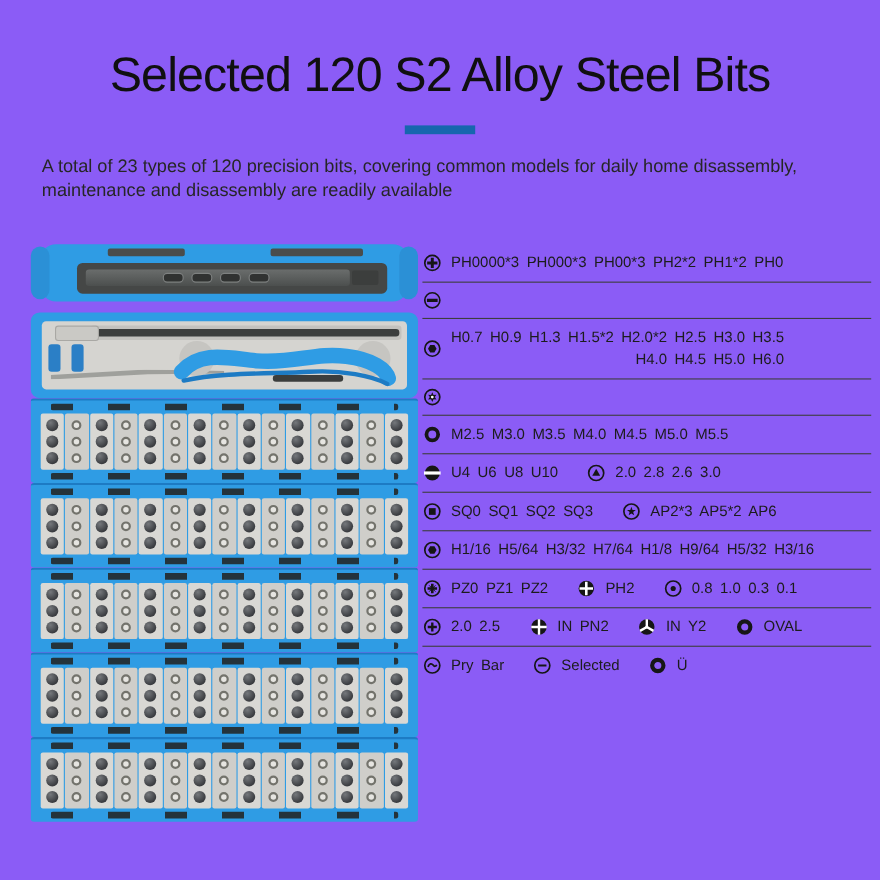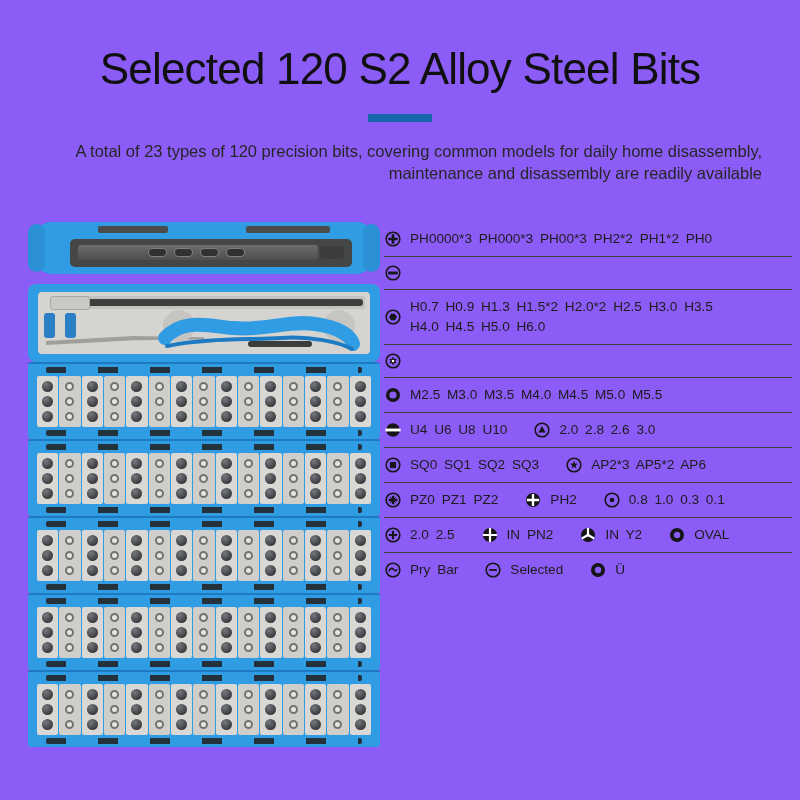--- a/index.html
+++ b/index.html
@@ -5,21 +5,21 @@
   html,body{margin:0;padding:0;background:#fff;}
   .page{position:relative;width:800px;height:800px;background:#8b5cf6;overflow:hidden;
         font-family:"Liberation Sans",sans-serif;color:#1b1b1b;}
 
   
   .title{position:absolute;top:44px;left:0;right:0;text-align:center;margin:0;
          font-size:44px;font-weight:500;letter-spacing:-0.8px;color:#101010;}
   .title-bar{position:absolute;top:114px;left:50%;transform:translateX(-50%);
              width:64px;height:8px;background:var(--underline,#1766ae);}
   .subtitle{position:absolute;top:140px;left:50%;transform:translateX(-50%);
-            width:724px;margin:0;text-align:right;font-size:16.5px;line-height:1.35;color:#262626;}
+            width:724px;margin:0;text-align:left;font-size:16.5px;line-height:1.35;color:#262626;}
 
   
   .product{position:absolute;left:28px;top:222px;width:352px;height:525px;}
   .pen-case{position:absolute;left:8px;top:0;width:336px;height:52px;
             background:var(--blue,#2f9ce4);border-radius:15px;}
   .pen-cap{position:absolute;top:2px;width:17px;height:48px;background:#2b90d6;border-radius:9px;}
   .pen-cap.left{left:-8px}.pen-cap.right{right:-8px}
   .pen-topslot{position:absolute;top:4px;height:7px;background:#4a4c4b;border-radius:2px;}
   .pen-topslot.a{left:62px;width:70px}.pen-topslot.b{right:42px;width:84px}
   .pen-slot{position:absolute;left:34px;right:20px;top:17px;height:28px;background:#454746;border-radius:5px;}
@@ -51,21 +51,21 @@
   .strip{flex:1;border-radius:2px;background:#d9d8d4;display:flex;flex-direction:column;
          justify-content:space-around;align-items:center;padding:3px 0;}
   .strip.alt{background:#cfceca;}
   .bd{display:block;width:11px;height:11px;border-radius:50%;
       background:radial-gradient(circle at 35% 30%,#75787c,#3a3c40 70%);}
   .lr{display:block;width:9px;height:9px;border-radius:50%;border:2px solid #73736c;
       box-sizing:border-box;background:#e6e5e1;}
 
   
   .specs{position:absolute;left:384px;top:222px;width:408px;}
-  .spec-row{display:flex;align-items:center;gap:26px;padding:7px 0;border-bottom:1.6px solid #3e3e3e;}
+  .spec-row{display:flex;align-items:center;gap:26px;padding:7px 0;border-bottom:1.6px solid #3e3e3e;text-align:right;}
   .spec-row:last-child{border-bottom:none;}
   .spec-group{display:flex;align-items:center;gap:8px;min-width:0;}
   .spec-row > .spec-group:only-child{flex:1;}
   .spec-icon{flex:0 0 auto;display:flex;align-items:center;}
   .spec-text{font-size:13.6px;line-height:20px;word-spacing:3px;white-space:pre-line;color:#1c1c1c;}
 </style>
 </head>
 <body>
 
 <div class="page">
@@ -625,20 +625,31 @@
             </svg>
           </span>
           <span class="spec-text">AP2*3 AP5*2 AP6</span>
         </span>
       </div>
       <div class="spec-row">
         <span class="spec-group">
           <span class="spec-icon">
             <svg viewBox="0 0 20 20" width="18" height="18">
               <circle cx="10" cy="10" r="7.6" fill="none" stroke="#161616" stroke-width="1.7"></circle>
+              <polygon points="14.3,10 12.15,13.72 7.85,13.72 5.7,10 7.85,6.28 12.15,6.28" fill="#161616"></polygon>
+            </svg>
+          </span>
+          <span class="spec-text">H1/16 H5/64 H3/32 H7/64 H1/8 H9/64 H5/32 H3/16</span>
+        </span>
+      </div>
+      <div class="spec-row">
+        <span class="spec-group">
+          <span class="spec-icon">
+            <svg viewBox="0 0 20 20" width="18" height="18">
+              <circle cx="10" cy="10" r="7.6" fill="none" stroke="#161616" stroke-width="1.7"></circle>
               <path d="M10 5.2V14.8M5.2 10H14.8" fill="none" stroke="#161616" stroke-width="2.6"></path>
               <path d="M6.8 6.8L13.2 13.2M13.2 6.8L6.8 13.2" fill="none" stroke="#161616" stroke-width="1"></path>
             </svg>
           </span>
           <span class="spec-text">PZ0 PZ1 PZ2</span>
         </span>
         <span class="spec-group">
           <span class="spec-icon">
             <svg viewBox="0 0 20 20" width="18" height="18">
               <circle cx="10" cy="10" r="7.8" fill="#161616"></circle>

